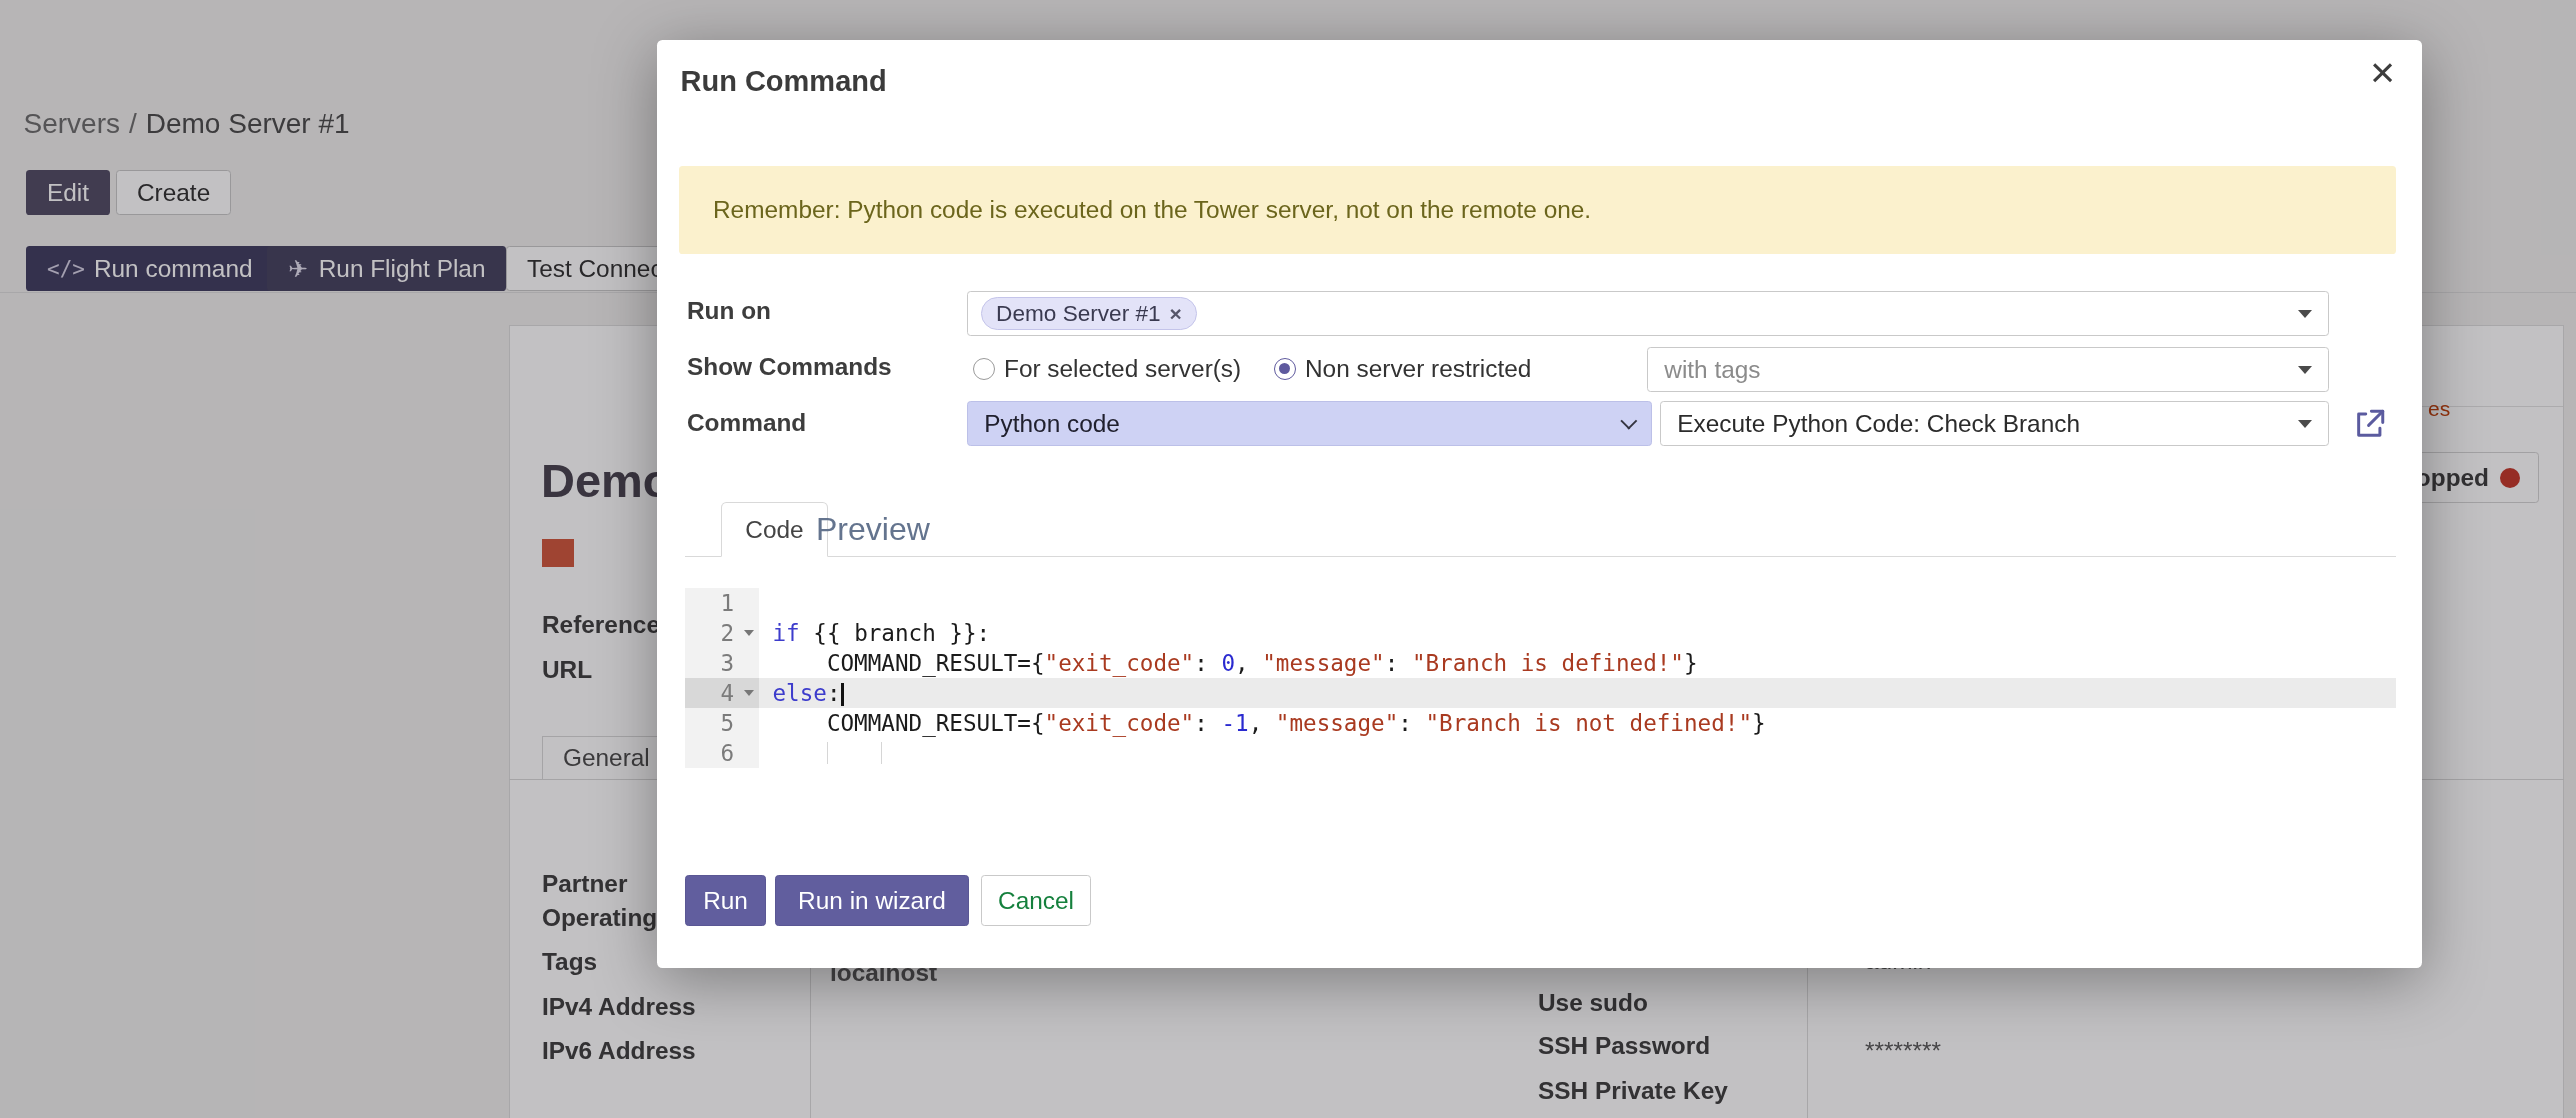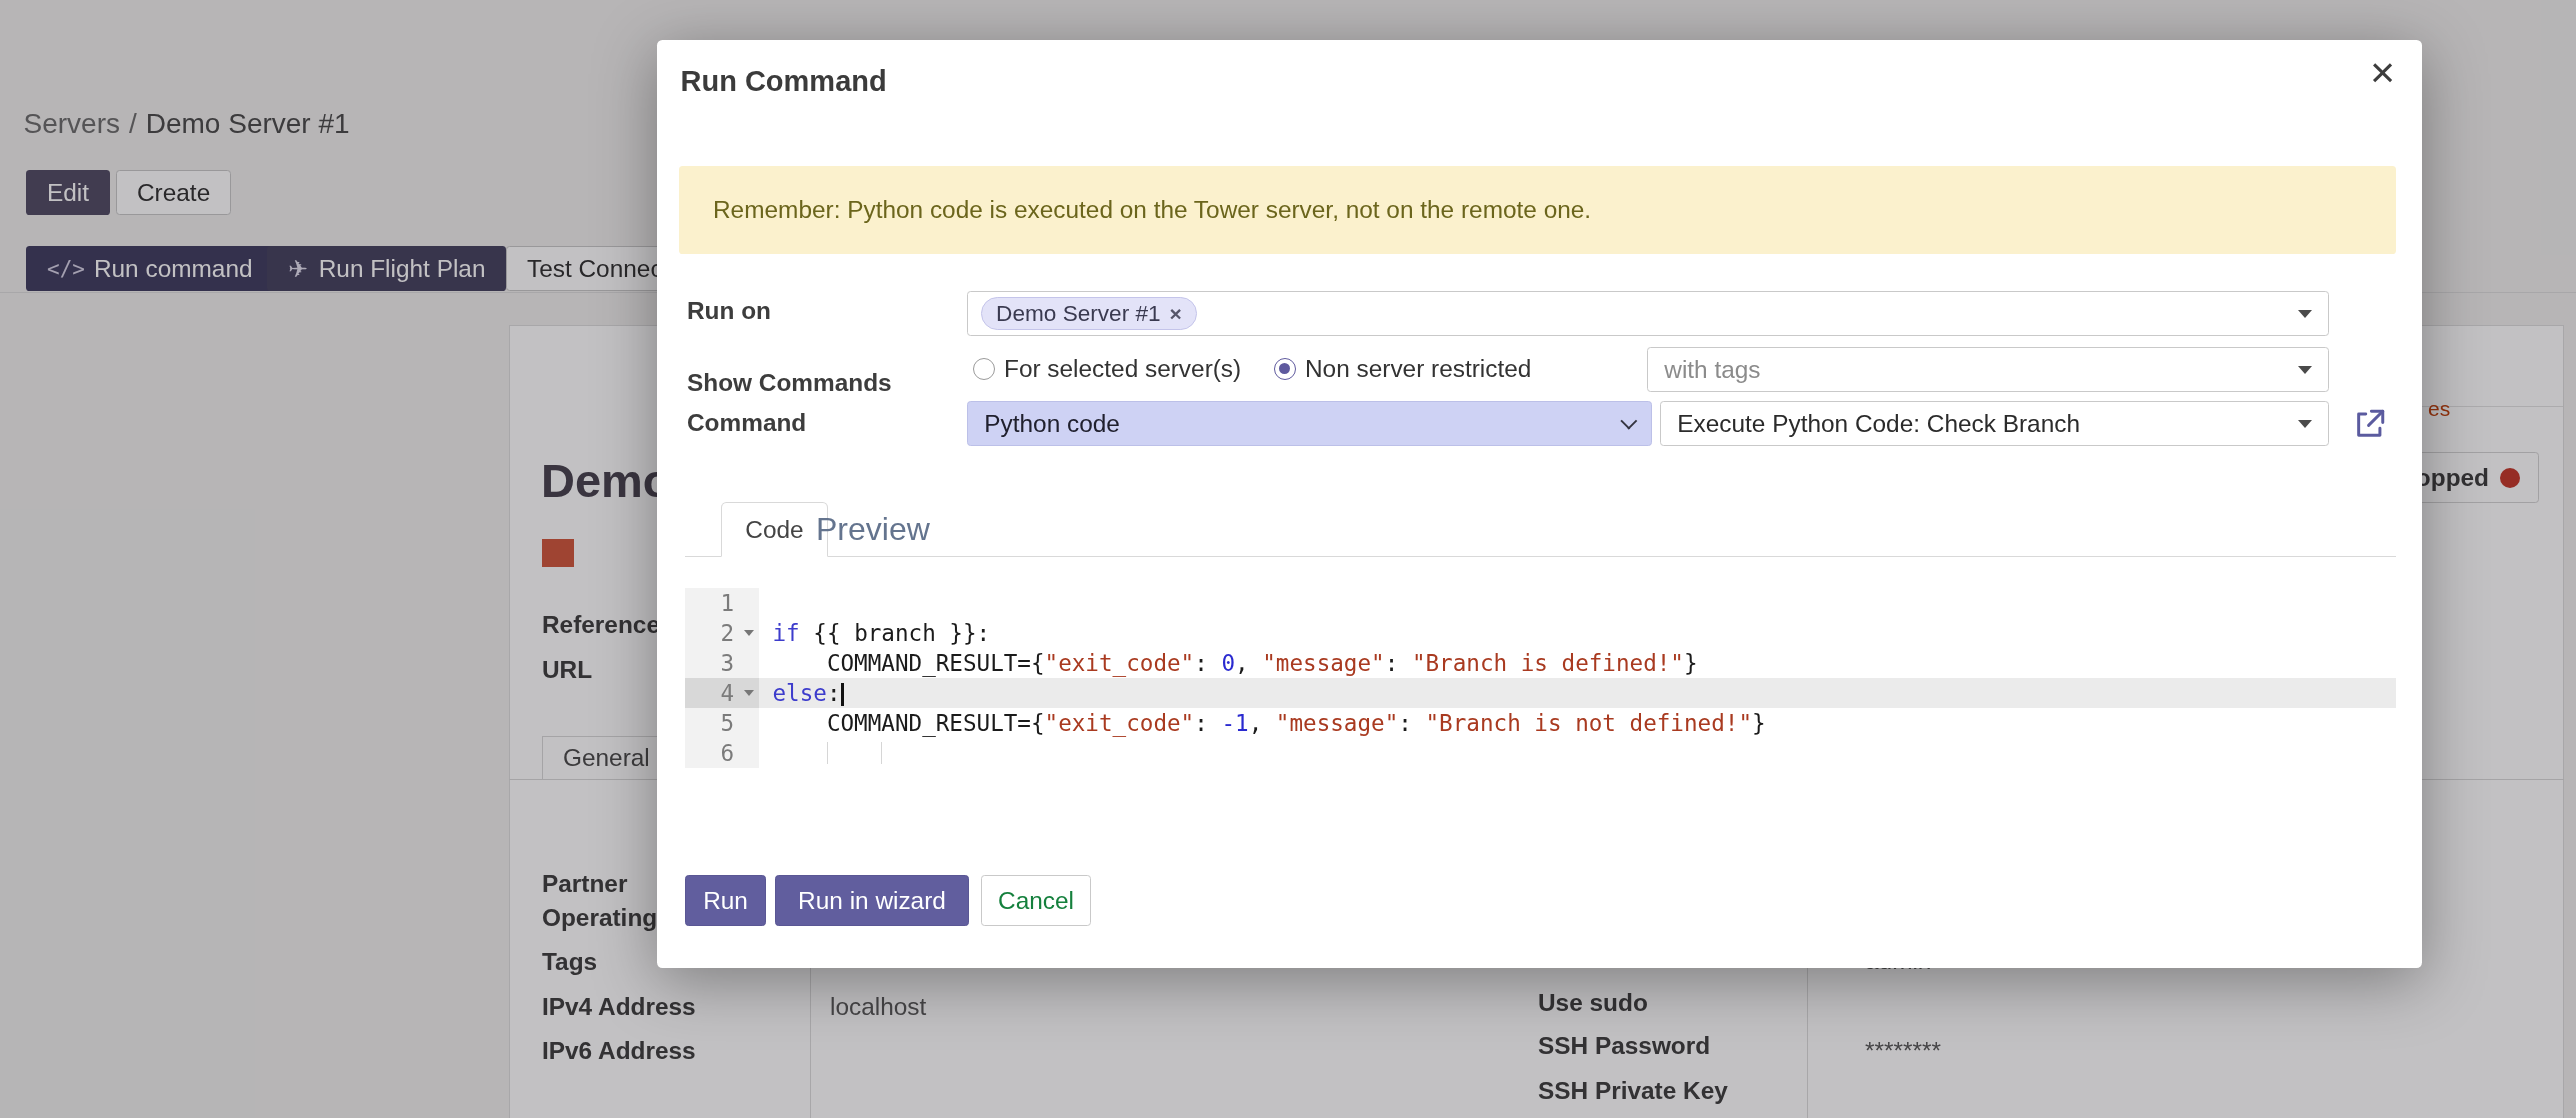--- a/index.html
+++ b/index.html
@@ -130,21 +130,21 @@
   <div class="lbl" style="left:542px; top:656px;">URL</div>
 
   <div class="tab-general">General Settings</div>
   <div class="tabbar-line"></div>
 
   <div class="lbl" style="left:542px; top:870px;">Partner</div>
   <div class="lbl" style="left:542px; top:904px;">Operating System</div>
   <div class="lbl" style="left:542px; top:948px;">Tags</div>
   <div class="lbl" style="left:542px; top:993px;">IPv4 Address</div>
   <div class="lbl" style="left:542px; top:1037px;">IPv6 Address</div>
-  <div class="val" style="left:830px; top:993px;">localhost</div>
+  <div class="val" style="left:830px; top:959px;font-weight:bold;">localhost</div>
   <div class="vdiv1"></div>
 
   <div class="lbl" style="left:1538px; top:945px;">SSH Username</div>
   <div class="lbl" style="left:1538px; top:989px;">Use sudo</div>
   <div class="lbl" style="left:1538px; top:1032px;">SSH Password</div>
   <div class="lbl" style="left:1538px; top:1077px;">SSH Private Key</div>
   <div class="val" style="left:1865px; top:947px;">admin</div>
   <div class="val" style="left:1865px; top:1037px;">********</div>
   <div class="vdiv2"></div>
 
@@ -158,21 +158,21 @@
 
     <div class="f-label" style="top:257px;">Run on</div>
     <div class="runon-field">
       <span class="tag-pill">
         <span>Demo Server #1</span>
         <span class="tag-x">×</span>
       </span>
       <i class="caret"></i>
     </div>
 
-    <div class="f-label" style="top:313px;margin-top:16px;">Show Commands</div>
+    <div class="f-label" style="top:313px;">Show Commands</div>
     <span class="radio" style="left:316px;"></span>
     <span class="radio-lbl" style="left:347px;">For selected server(s)</span>
     <span class="radio sel" style="left:617px;"></span>
     <span class="radio-lbl" style="left:648px;">Non server restricted</span>
     <div class="withtags">
       <span>with tags</span>
       <i class="caret"></i>
     </div>
 
     <div class="f-label" style="top:369px;">Command</div>

